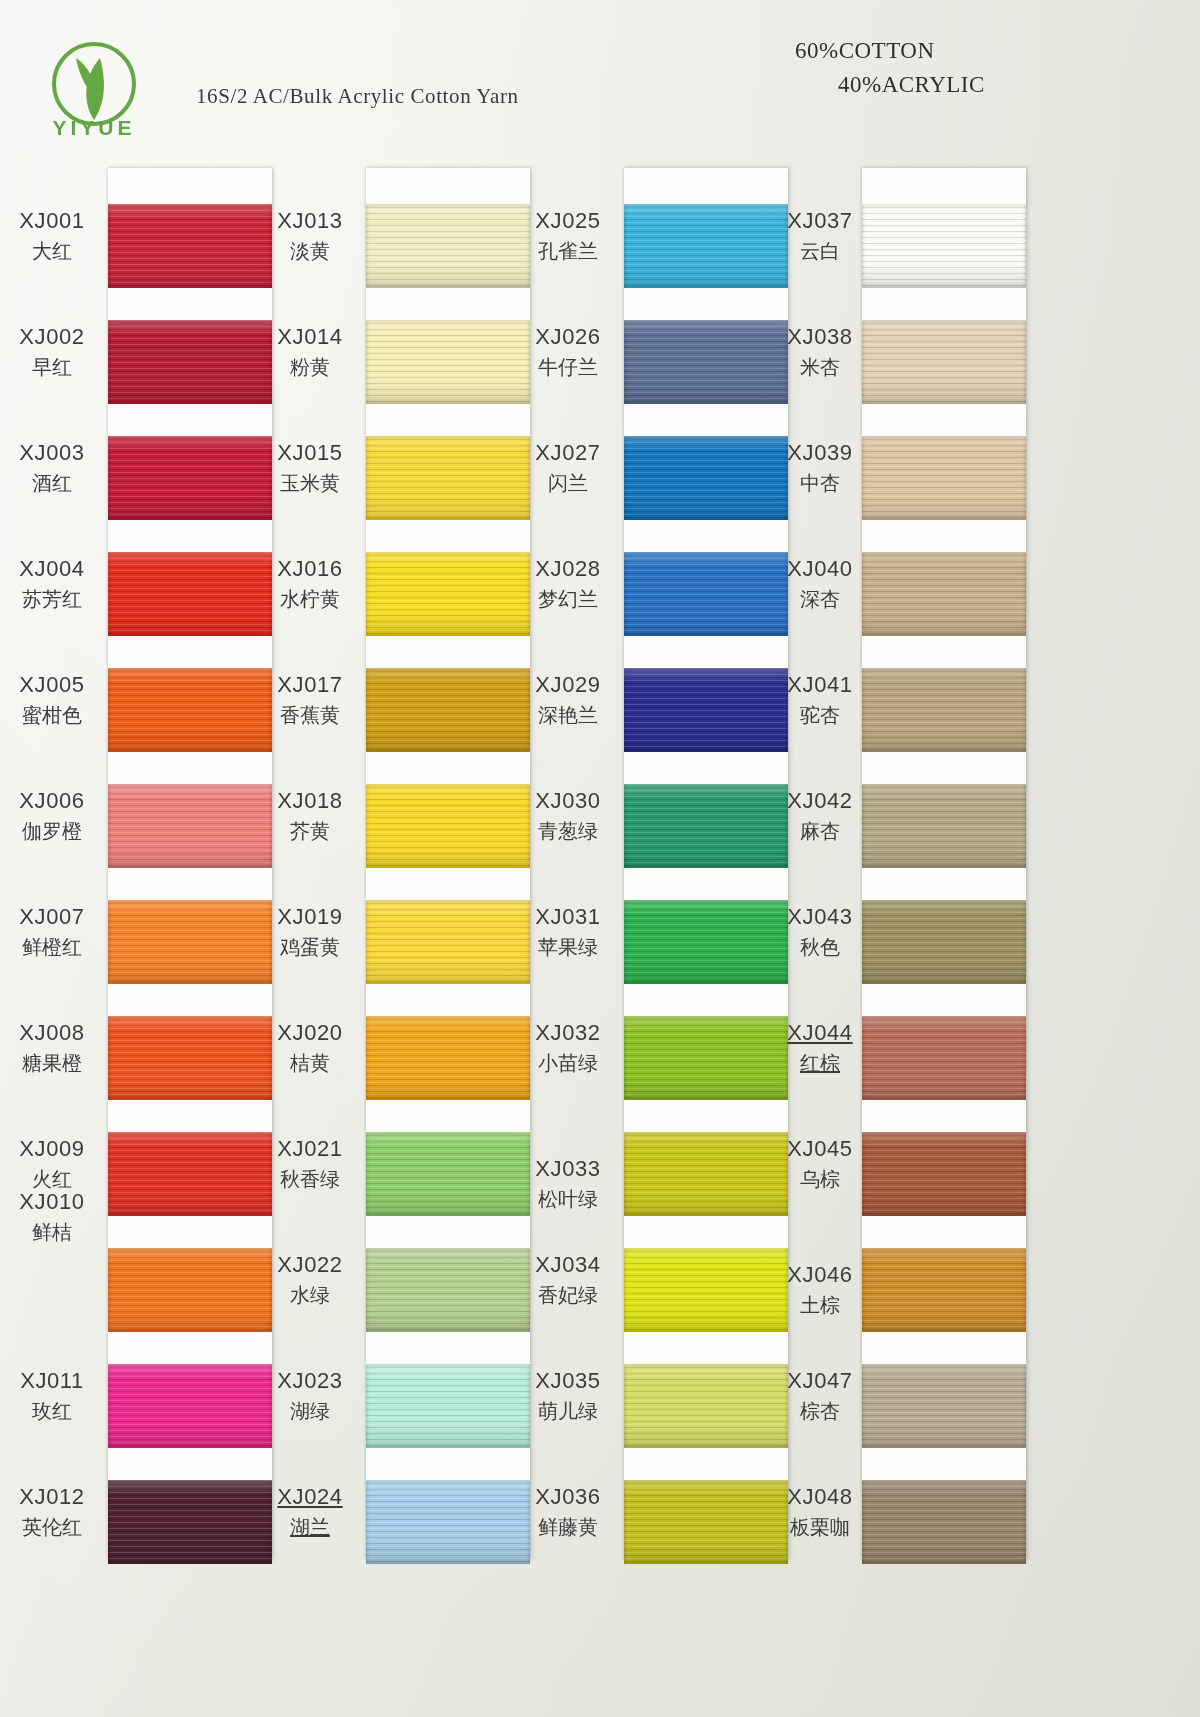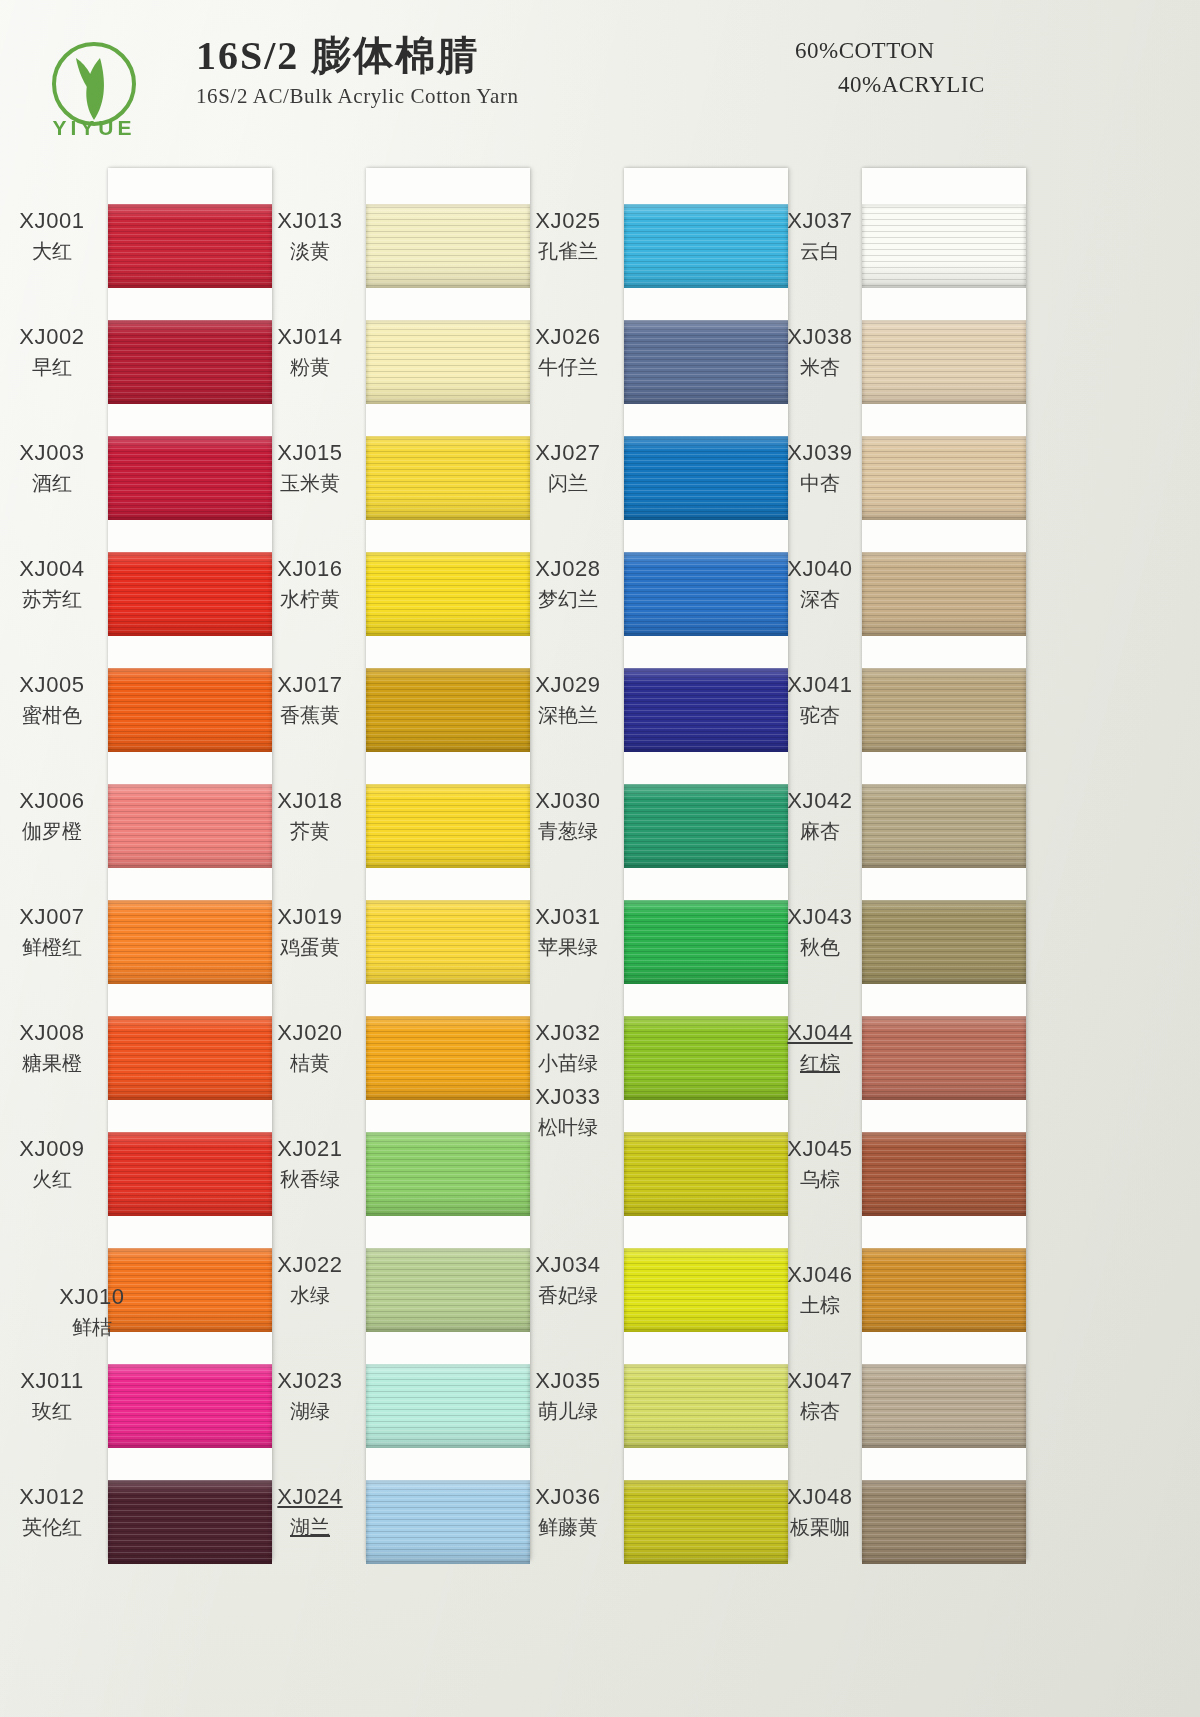--- a/index.html
+++ b/index.html
@@ -109,21 +109,20 @@
 
   <div class="logo">
     <svg width="112" height="102" viewBox="0 0 112 102">
       <circle cx="56" cy="48" r="40" fill="none" stroke="#63a844" stroke-width="4"></circle>
       <path d="M56 84 C 44 66, 46 40, 62 22 C 68 44, 68 66, 56 84 Z" fill="#63a844"></path>
       <path d="M56 60 C 46 50, 40 34, 38 22 C 50 30, 57 44, 58 58 Z" fill="#63a844"></path>
     </svg>
   </div>
   <div class="logo-text">YIYUE</div>
 
-  <div class="title-cn">16S/2  膨体棉腈</div>
   <div class="title-en">16S/2  AC/Bulk Acrylic Cotton Yarn</div>
 
   <div class="comp comp1">60%COTTON</div>
   <div class="comp comp2">40%ACRYLIC</div>
 </div>
 
 <div class="col col0">
     <div class="card cL">
       <div class="swatch" style="top: 36px; left: 0px; background: rgb(201, 38, 58);">
         <div class="threads"></div>
@@ -203,21 +202,21 @@
       <span class="name">鲜橙红</span>
     </div>
     <div class="lbl" style="top: 854px;">
       <span class="code">XJ008</span>
       <span class="name">糖果橙</span>
     </div>
     <div class="lbl" style="top: 970px;">
       <span class="code">XJ009</span>
       <span class="name">火红</span>
     </div>
-    <div class="lbl" style="top: 1118px; margin-left: 40px;">
+    <div class="lbl" style="top: 1023px;">
       <span class="code">XJ010</span>
       <span class="name">鲜桔</span>
     </div>
     <div class="lbl" style="top: 1202px;">
       <span class="code">XJ011</span>
       <span class="name">玫红</span>
     </div>
     <div class="lbl" style="top: 1318px;">
       <span class="code">XJ012</span>
       <span class="name">英伦红</span>
@@ -399,21 +398,21 @@
       <span class="name">青葱绿</span>
     </div>
     <div class="lbl" style="top: 738px;">
       <span class="code">XJ031</span>
       <span class="name">苹果绿</span>
     </div>
     <div class="lbl" style="top: 854px;">
       <span class="code">XJ032</span>
       <span class="name">小苗绿</span>
     </div>
-    <div class="lbl" style="top: 918px; text-align: center;">
+    <div class="lbl" style="top: 990px; text-align: center;">
       <span class="code">XJ033</span>
       <span class="name">松叶绿</span>
     </div>
     <div class="lbl" style="top: 1086px;">
       <span class="code">XJ034</span>
       <span class="name">香妃绿</span>
     </div>
     <div class="lbl" style="top: 1202px;">
       <span class="code">XJ035</span>
       <span class="name">萌儿绿</span>

